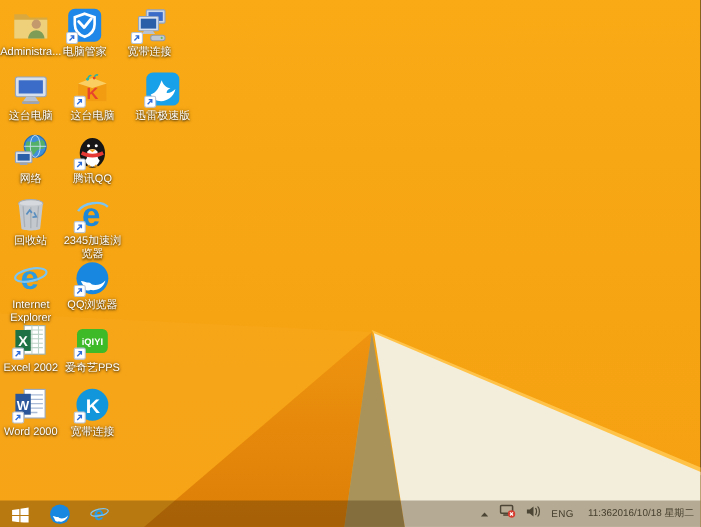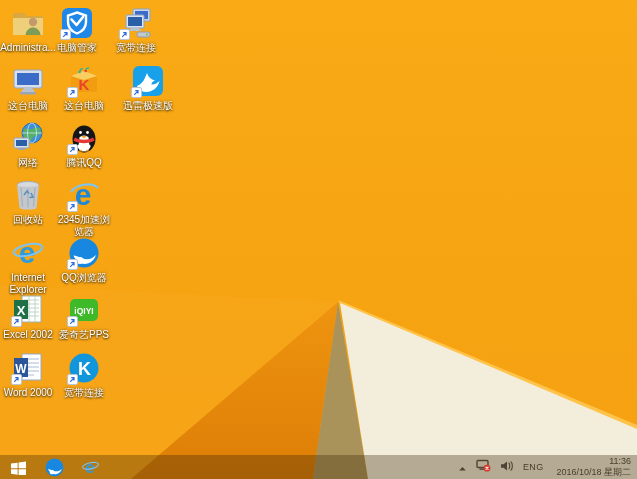--- a/index.html
+++ b/index.html
@@ -17,21 +17,21 @@
               text-shadow:0 1px 2px rgba(0,0,0,.75), 0 0 3px rgba(0,0,0,.5);}
   
   .taskbar{position:absolute;left:0;bottom:0;width:637px;height:24px;
            background:rgba(62,38,6,0.34);display:flex;align-items:center;}
   .tb-left{display:flex;align-items:center;height:100%;}
   .tb-btn{width:36px;height:24px;display:flex;align-items:center;justify-content:center;}
   .tb-btn svg{display:block;}
   .tray{margin-left:auto;display:flex;align-items:center;height:100%;gap:9px;padding-right:6px;}
   .tray .ticon{display:flex;align-items:center;justify-content:center;}
   .tray-text{font-size:9px;color:#463f2e;letter-spacing:.3px;}
-  .clock{display:flex;flex-direction:column;align-items:flex-end;justify-content:center;
+  .clock{display:flex;flex-direction:row;align-items:flex-end;justify-content:center;
          font-size:9px;color:#463f2e;line-height:1.25;padding-left:4px;}
 </style>
 </head>
 <body>
 
 <div class="screen">
 
   <svg class="wall" viewBox="0 0 637 479" preserveAspectRatio="none">
     <defs>
       <linearGradient id="gBase" x1="0" y1="0" x2="0" y2="1">

